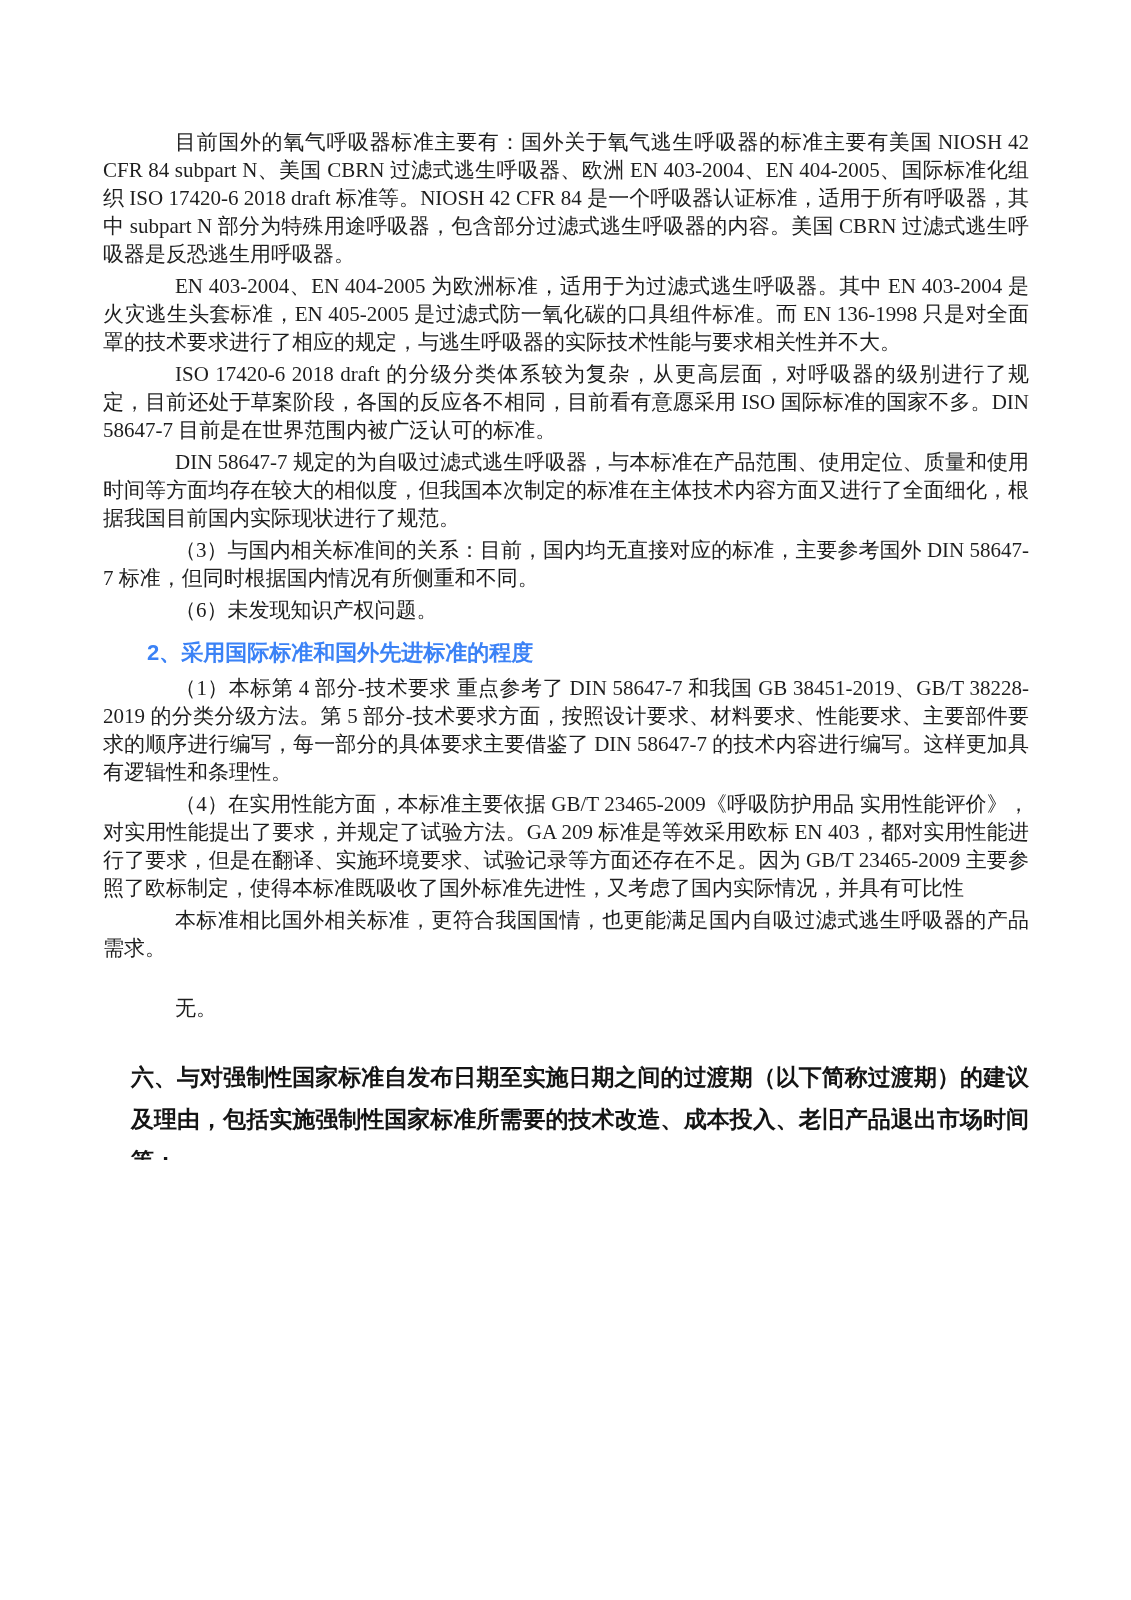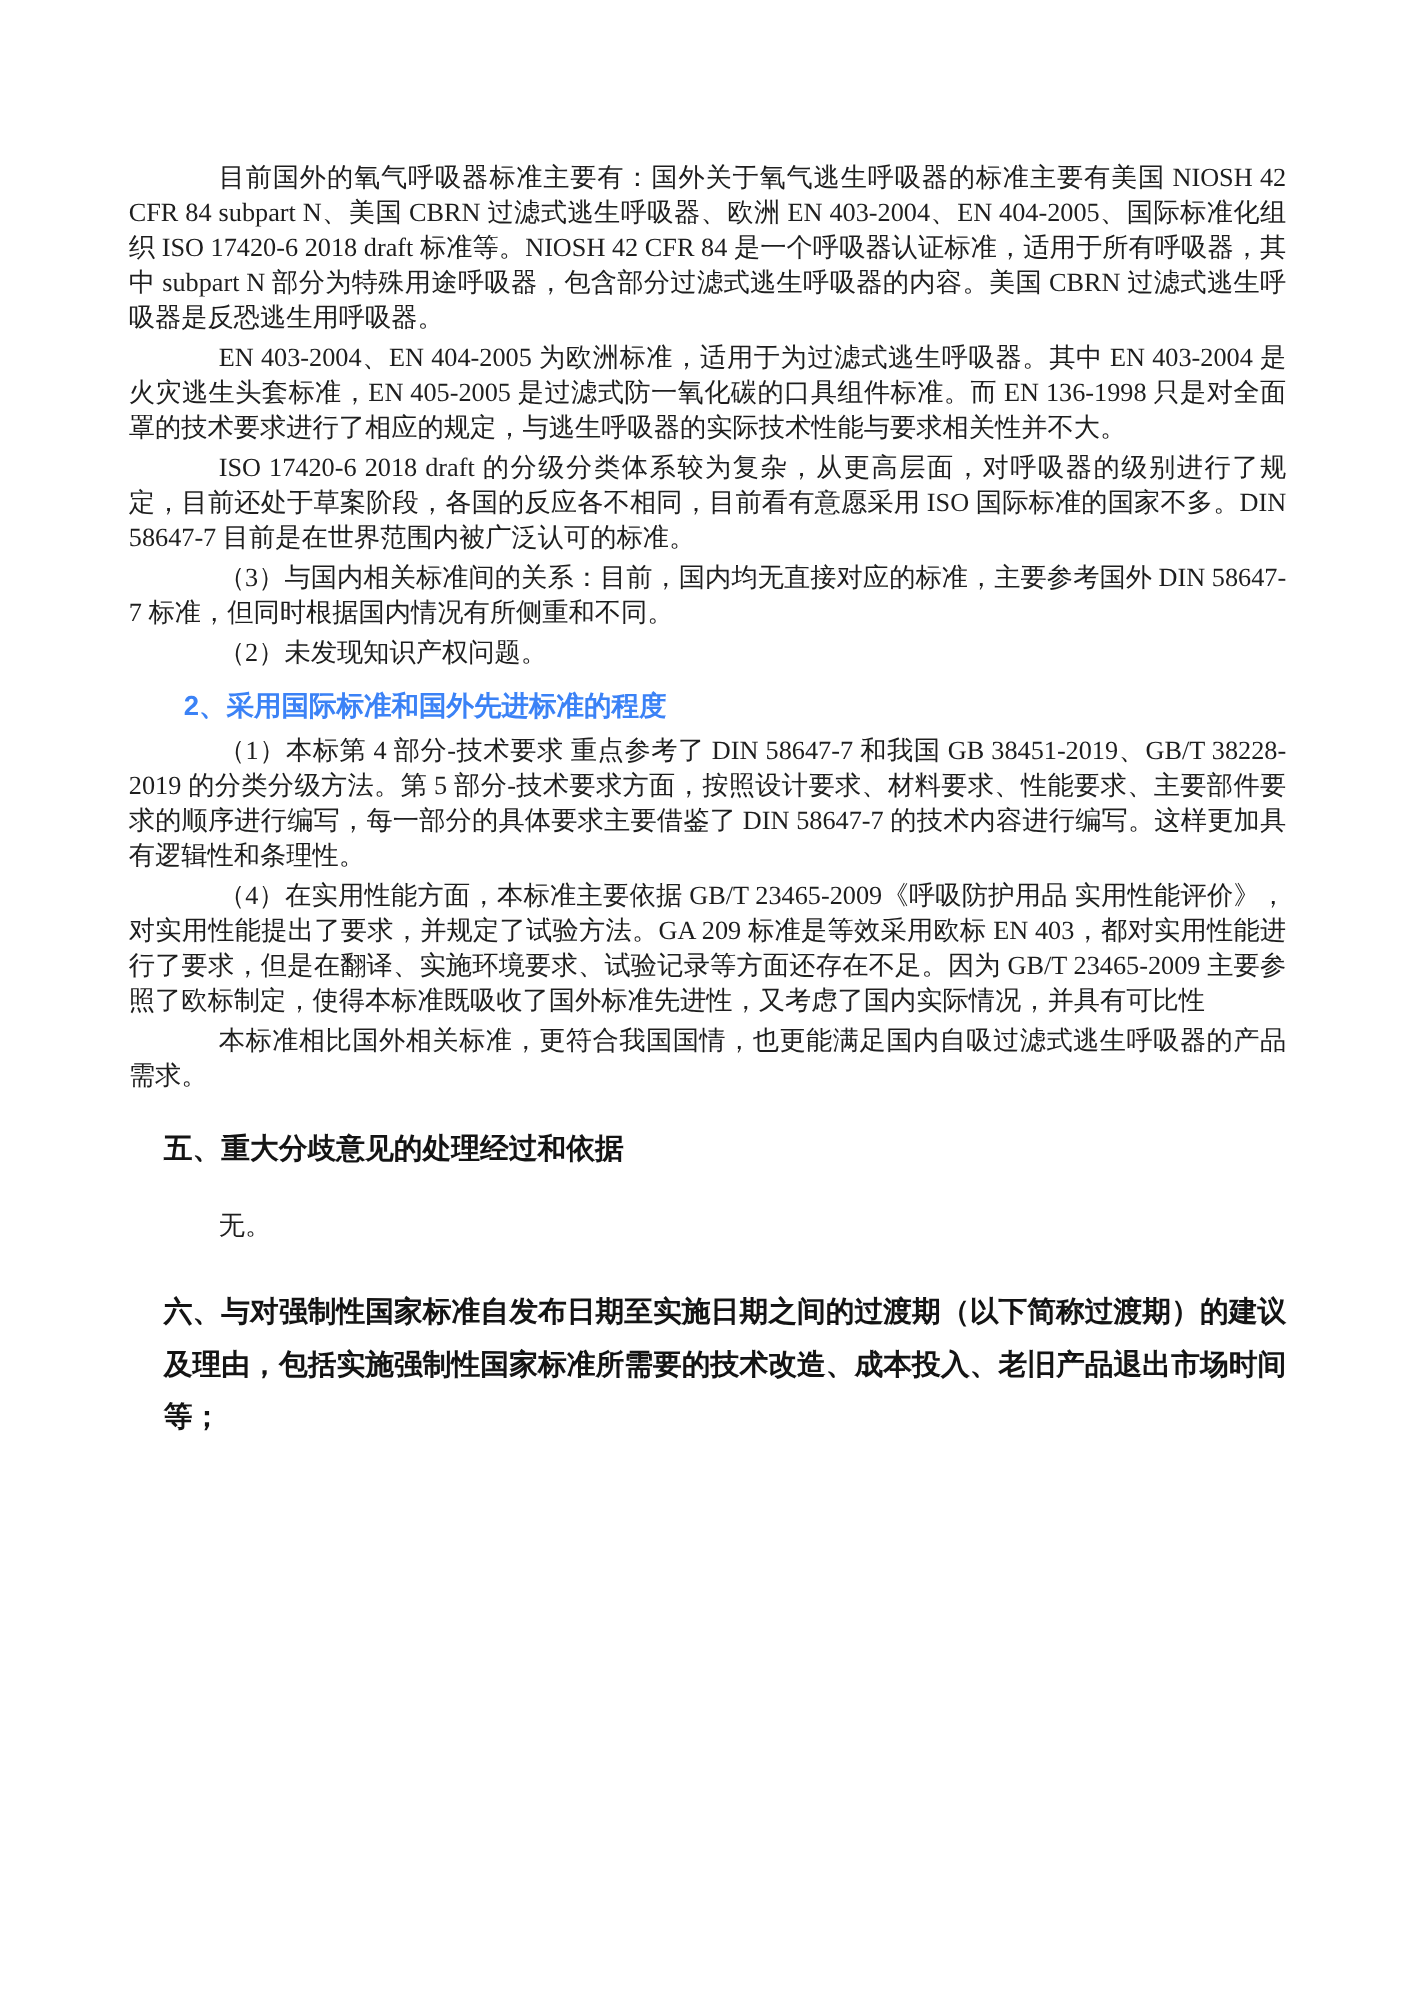--- a/index.html
+++ b/index.html
@@ -79,25 +79,25 @@
   }
 </style>
 </head>
 <body>
 
 <div class="page">
   <div class="content">
     <p class="body-par">目前国外的氧气呼吸器标准主要有：国外关于氧气逃生呼吸器的标准主要有美国 NIOSH 42 CFR 84 subpart N、美国 CBRN 过滤式逃生呼吸器、欧洲 EN 403-2004、EN 404-2005、国际标准化组织 ISO 17420-6 2018 draft 标准等。NIOSH 42 CFR 84 是一个呼吸器认证标准，适用于所有呼吸器，其中 subpart N 部分为特殊用途呼吸器，包含部分过滤式逃生呼吸器的内容。美国 CBRN 过滤式逃生呼吸器是反恐逃生用呼吸器。</p>
     <p class="body-par">EN 403-2004、EN 404-2005 为欧洲标准，适用于为过滤式逃生呼吸器。其中 EN 403-2004 是火灾逃生头套标准，EN 405-2005 是过滤式防一氧化碳的口具组件标准。而 EN 136-1998 只是对全面罩的技术要求进行了相应的规定，与逃生呼吸器的实际技术性能与要求相关性并不大。</p>
     <p class="body-par">ISO 17420-6 2018 draft 的分级分类体系较为复杂，从更高层面，对呼吸器的级别进行了规定，目前还处于草案阶段，各国的反应各不相同，目前看有意愿采用 ISO 国际标准的国家不多。DIN 58647-7 目前是在世界范围内被广泛认可的标准。</p>
+    <p class="body-par">DIN 58647-7 规定的为自吸过滤式逃生呼吸器，与本标准在产品范围、使用定位、质量和使用时间等方面均存在较大的相似度，但我国本次制定的标准在主体技术内容方面又进行了全面细化，根据我国目前国内实际现状进行了规范。</p>
     <p class="body-par">（3）与国内相关标准间的关系：目前，国内均无直接对应的标准，主要参考国外 DIN 58647-7 标准，但同时根据国内情况有所侧重和不同。</p>
-    <p class="body-par">（2）未发现知识产权问题。</p>
+    <p class="body-par">（6）未发现知识产权问题。</p>
     <h3 class="heading-sub">2、采用国际标准和国外先进标准的程度</h3>
     <p class="body-par">（1）本标第 4 部分-技术要求 重点参考了 DIN 58647-7 和我国 GB 38451-2019、GB/T 38228-2019 的分类分级方法。第 5 部分-技术要求方面，按照设计要求、材料要求、性能要求、主要部件要求的顺序进行编写，每一部分的具体要求主要借鉴了 DIN 58647-7 的技术内容进行编写。这样更加具有逻辑性和条理性。</p>
     <p class="body-par">（4）在实用性能方面，本标准主要依据 GB/T 23465-2009《呼吸防护用品 实用性能评价》，对实用性能提出了要求，并规定了试验方法。GA 209 标准是等效采用欧标 EN 403，都对实用性能进行了要求，但是在翻译、实施环境要求、试验记录等方面还存在不足。因为 GB/T 23465-2009 主要参照了欧标制定，使得本标准既吸收了国外标准先进性，又考虑了国内实际情况，并具有可比性</p>
     <p class="body-par">本标准相比国外相关标准，更符合我国国情，也更能满足国内自吸过滤式逃生呼吸器的产品需求。</p>
-    <h2 class="heading-section">五、重大分歧意见的处理经过和依据</h2>
     <p class="par-none">无。</p>
     <h2 class="heading-section multiline">六、与对强制性国家标准自发布日期至实施日期之间的过渡期（以下简称过渡期）的建议及理由，包括实施强制性国家标准所需要的技术改造、成本投入、老旧产品退出市场时间等；</h2>
     <p class="par-last">本标准为新制定的标准，建议自发布日期至实施日期之间的过渡期内加强对相应生产企业的技术指</p>
   </div>
   <div class="page-number">3</div>
 </div>
 
 </body></html>

